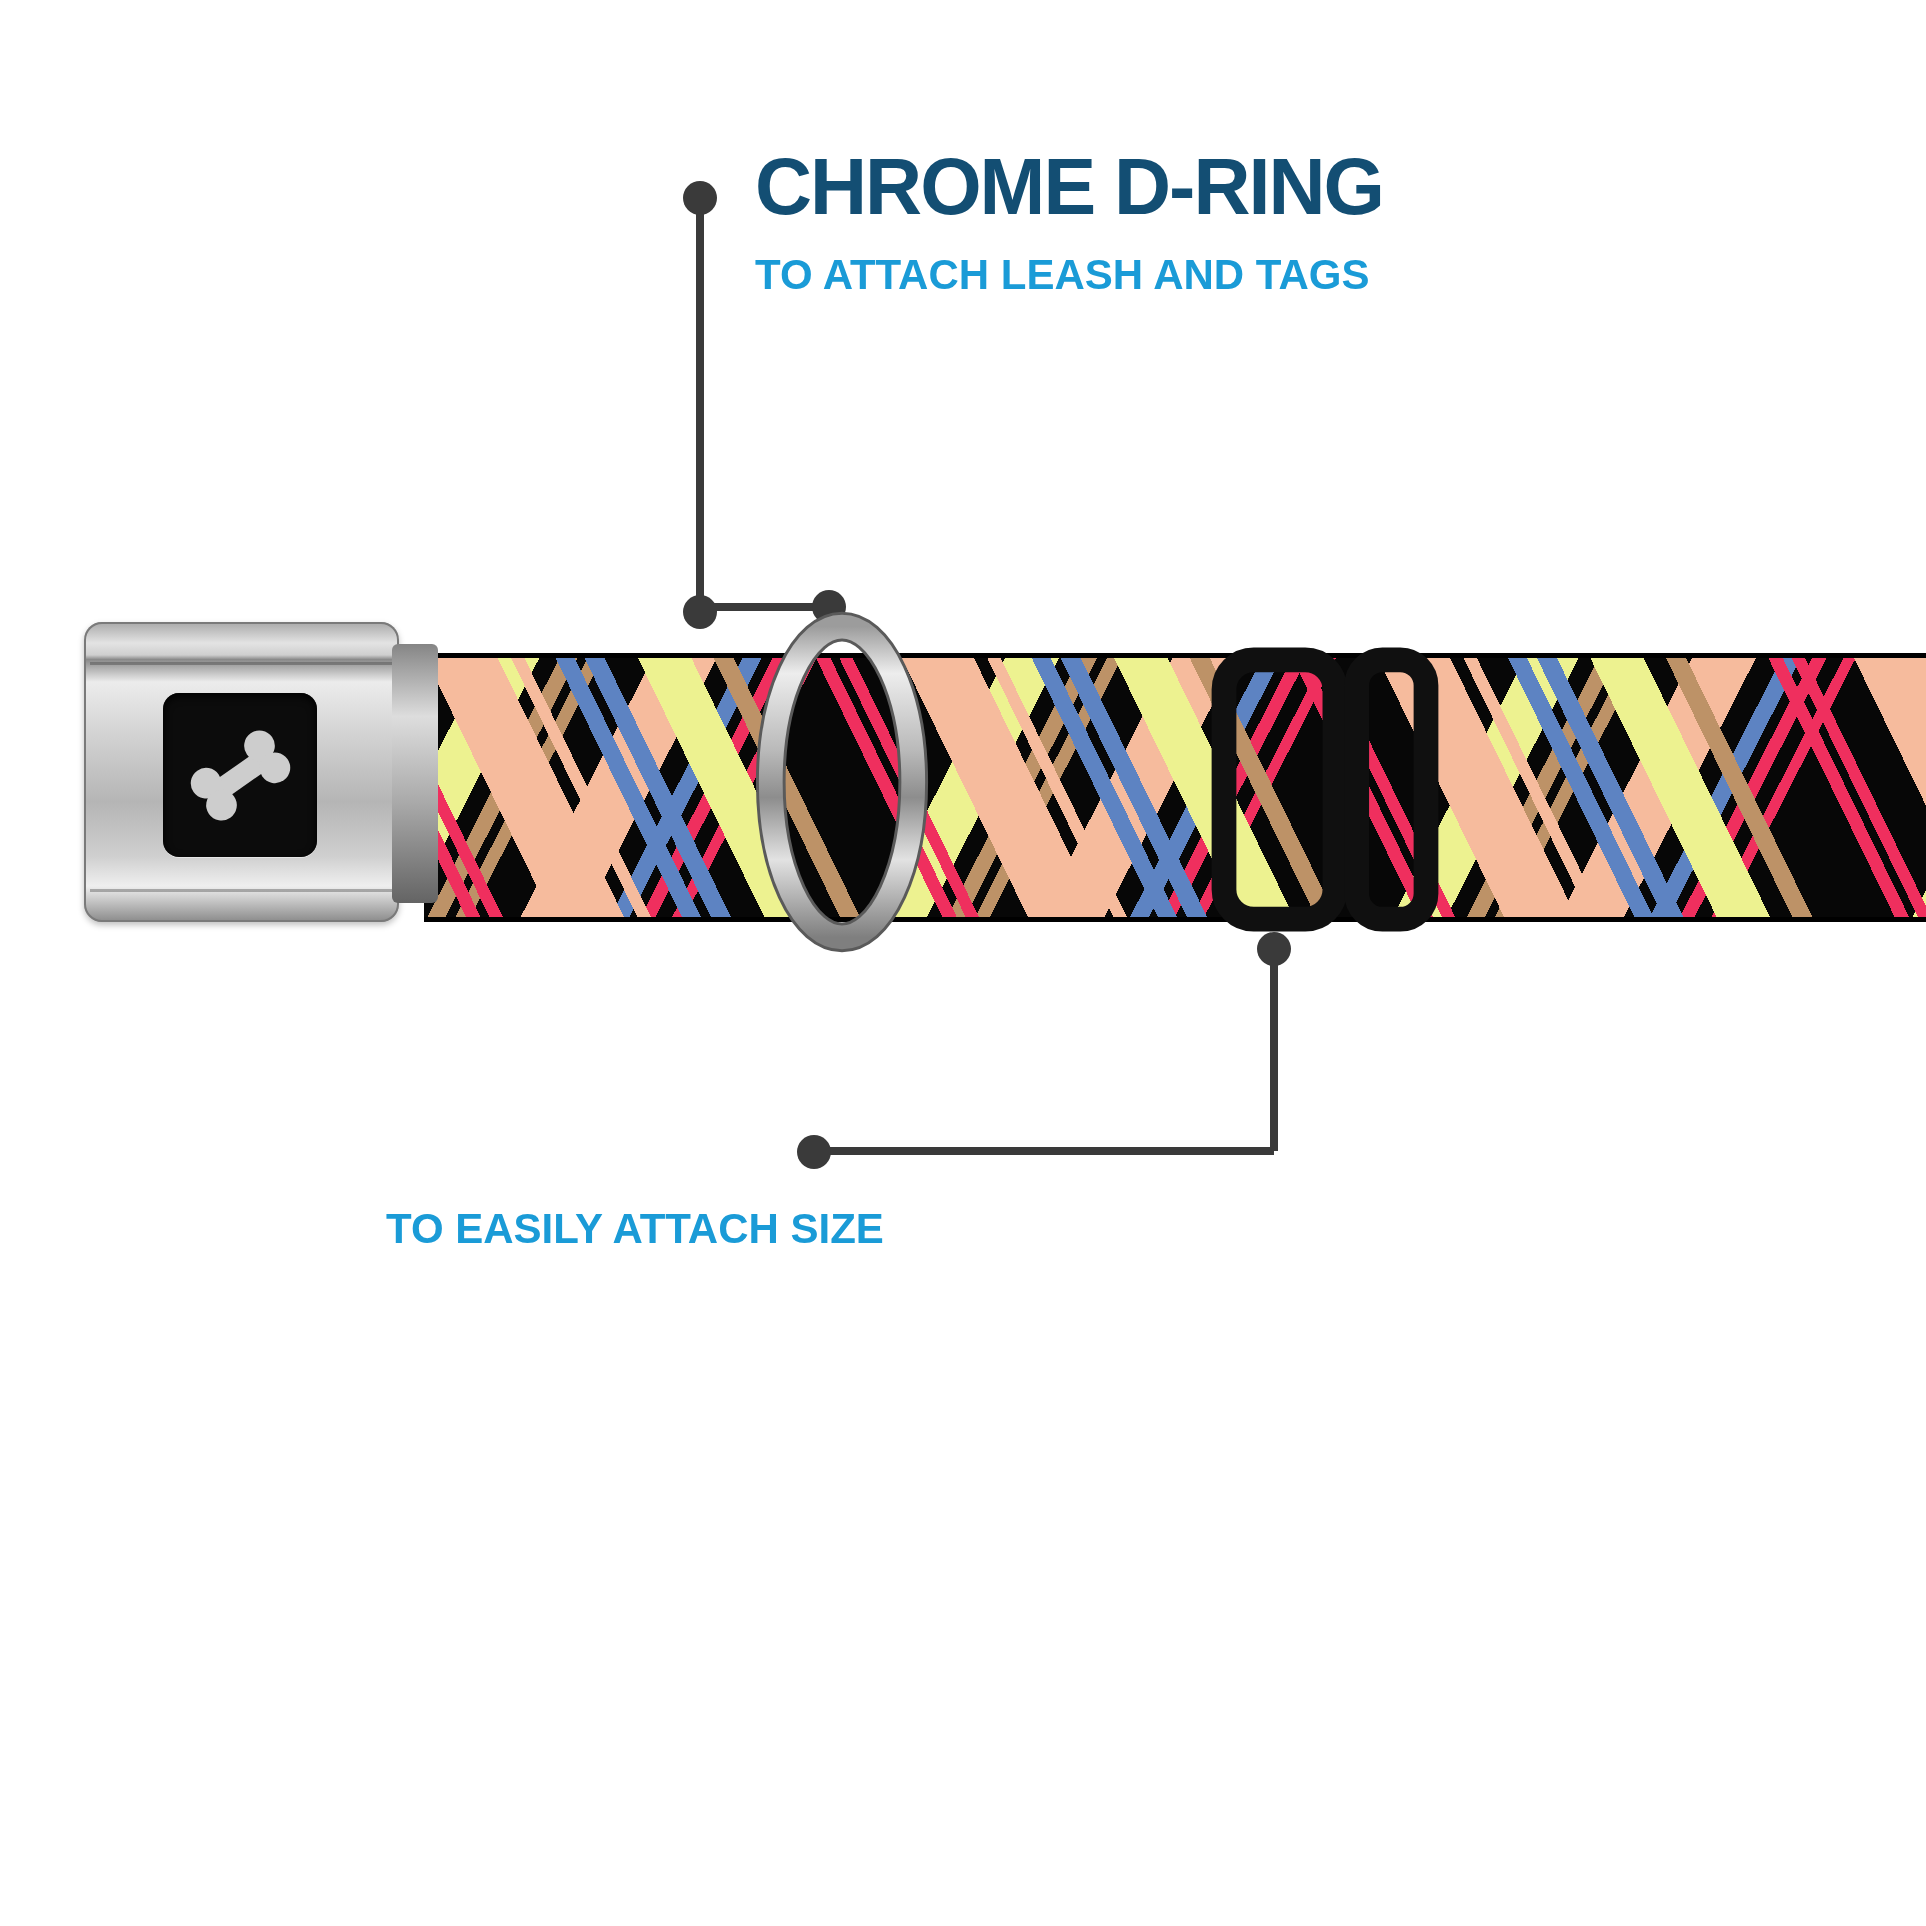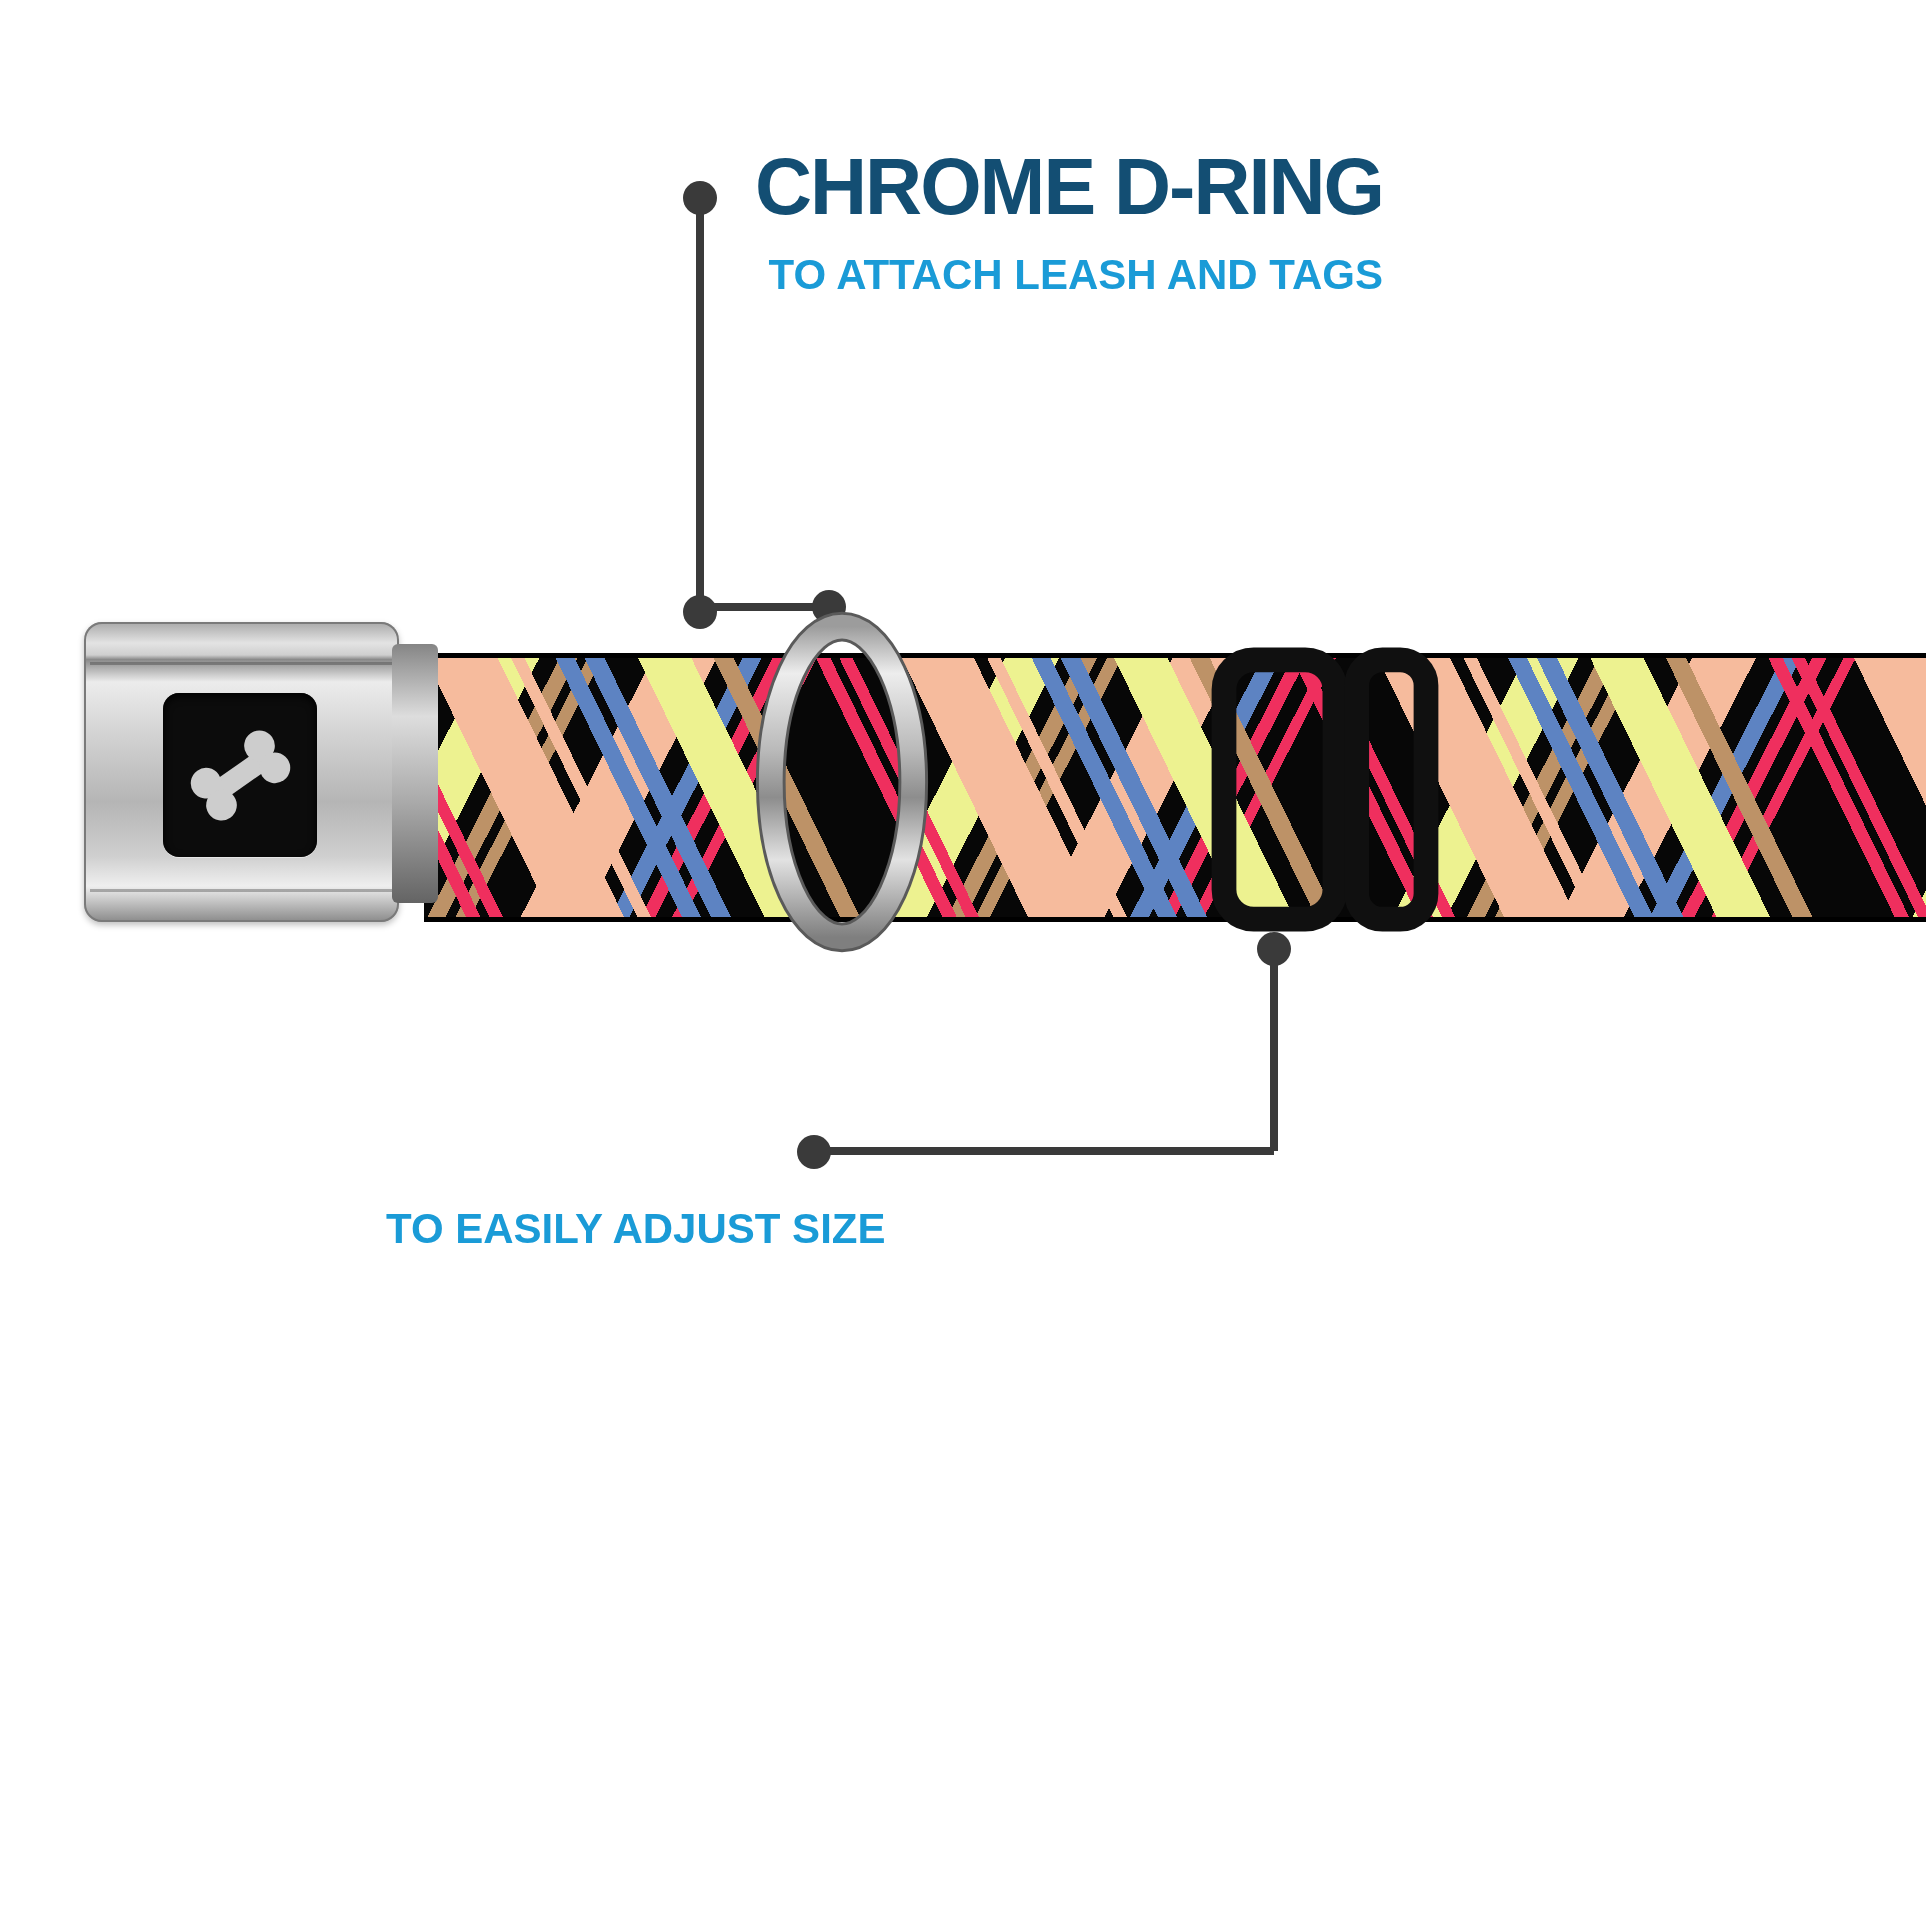--- a/index.html
+++ b/index.html
@@ -6,21 +6,21 @@
   .stage{position:relative;width:1927px;height:1927px;background:#ffffff;overflow:hidden;
          font-family:"Liberation Sans",sans-serif;}
 
   
   .dot{position:absolute;width:34px;height:34px;border-radius:50%;background:var(--callout_gray,#3a3a3a);}
   .line{position:absolute;background:var(--callout_gray,#3a3a3a);}
   .line.v{width:8px;}
   .line.h{height:8px;}
 
   
-  .co-text{position:absolute;text-align:right;}
+  .co-text{position:absolute;}
   .co-title{font-weight:bold;font-size:79px;line-height:1;letter-spacing:-2px;
             color:var(--title_blue,#134e73);white-space:nowrap;}
   .co-sub{font-weight:bold;font-size:42px;line-height:1;margin-top:28px;
           color:var(--subtitle_blue,#1a9bd7);white-space:nowrap;}
 
   
   .strap{position:absolute;left:424px;top:653px;width:1503px;height:269px;
     background-color:var(--strap_black,#070707);
     background-image:
       repeating-linear-gradient(64deg,
@@ -130,17 +130,17 @@
     <rect x="18" y="20" width="112" height="262" rx="30" fill="none" stroke="#101010" stroke-width="25"></rect>
     <rect x="152" y="20" width="70" height="262" rx="26" fill="none" stroke="#101010" stroke-width="25"></rect>
   </svg>
 
   <div class="dot" style="left:1257px;top:932px;"></div>
   <div class="line v" style="left:1270px;top:948px;height:203px;"></div>
   <div class="line h" style="left:814px;top:1147px;width:460px;"></div>
   <div class="dot" style="left:797px;top:1135px;"></div>
 
   <div class="co-text" style="left:386px;top:1180px;">
-    <div class="co-sub">TO EASILY ADJUST SIZE</div>
+    <div class="co-sub">TO EASILY ATTACH SIZE</div>
   </div>
 
 </div>
 
 
 </body></html>

